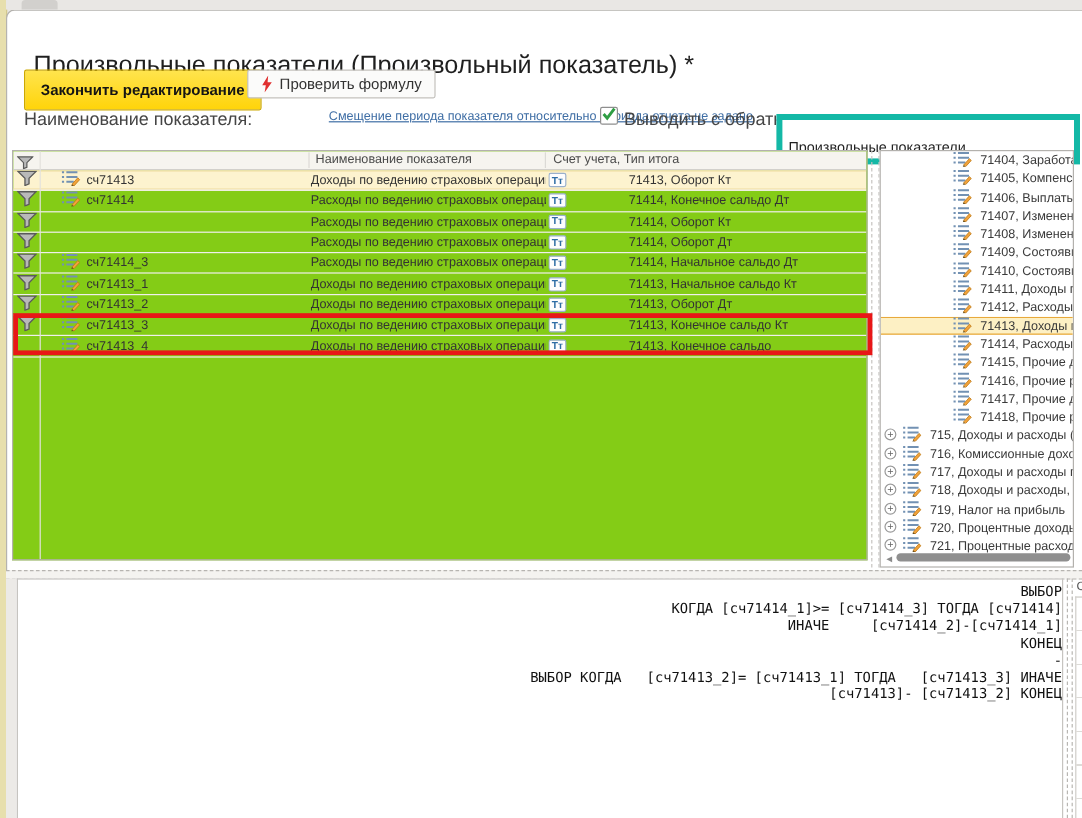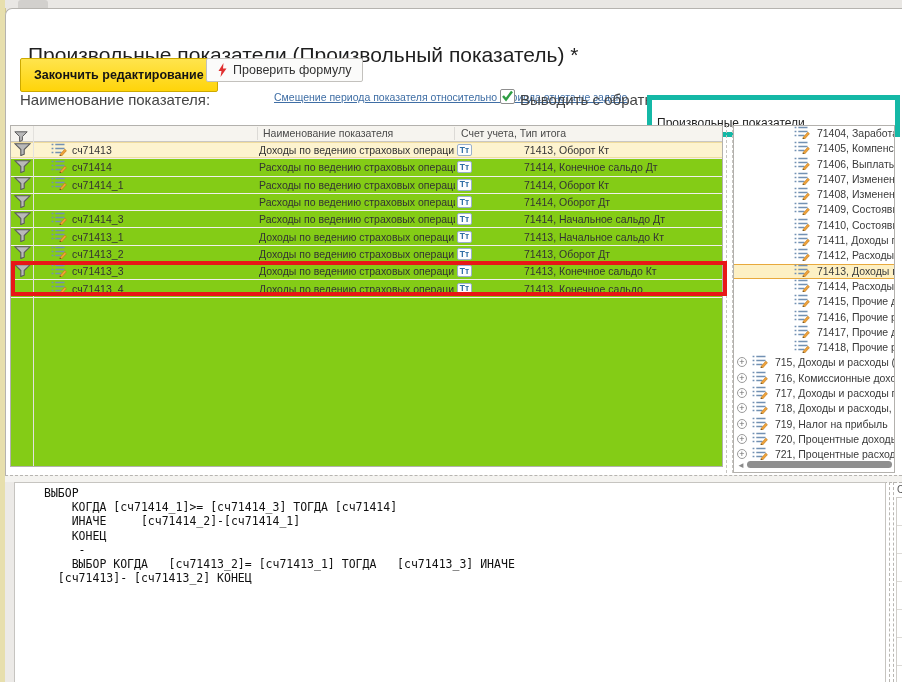--- a/index.html
+++ b/index.html
@@ -46,21 +46,21 @@
   .titem .ticon{display:inline-block;vertical-align:-2px;margin-right:4px;}
   .titem.lvl1{padding-left:60px;}
   .titem.lvl0{padding-left:18px;}
   .titem .plus{position:absolute;left:3px;top:2px;width:10px;height:10px;box-sizing:border-box;border:1px solid #9a9a9a;border-radius:50%;color:#666;font-size:9px;line-height:8px;text-align:center;background:#fff;}
   .titem.selected{background:#fdf0c4;box-shadow:inset 0 1px 0 #e8a93c, inset 0 -1px 0 #e8a93c;}
   .tree-hscroll{position:absolute;left:0;right:0;bottom:2px;height:10px;}
   .tree-hscroll .arrow{position:absolute;left:3px;top:1px;font-size:8px;color:#8a8a8a;}
   .tree-hscroll .thumb{position:absolute;left:13px;right:2px;top:1px;height:7px;background:#8f8f8f;border-radius:4px;}
   
   .formula-gutter{position:absolute;left:5px;top:482px;width:9px;bottom:0;background:#eceae7;}
-  .formula-panel{position:absolute;left:14px;top:482px;width:872px;bottom:0;box-sizing:border-box;border:1px solid #c6c4c0;border-bottom:none;background:#fff;overflow:hidden;}
+  .formula-panel{position:absolute;left:14px;top:482px;width:872px;bottom:0;box-sizing:border-box;border:1px solid #c6c4c0;border-bottom:none;background:#fff;overflow:hidden;text-align:right;}
   .formula-panel pre{margin:0;padding:3px 0 0 29px;font-family:"DejaVu Sans Mono","Liberation Mono",monospace;font-size:11.5px;line-height:14.2px;color:#111;white-space:pre;}
   
   .vdash1{position:absolute;left:889px;top:482px;bottom:0;width:0;border-left:1px dashed #b8b6b2;}
   .vdash2{position:absolute;left:893px;top:482px;bottom:0;width:0;border-left:1px dashed #b8b6b2;}
   .cut-label{position:absolute;left:897px;top:484px;font-size:10px;color:#555;}
   .cut-box{position:absolute;left:896px;top:497px;width:6px;bottom:0;border:1px solid #cfcdc9;border-right:none;border-bottom:none;background:repeating-linear-gradient(180deg,#ffffff 0 27px,#dddbd7 27px 28px);}
 </style>
 </head>
 <body>
 
@@ -153,166 +153,154 @@
             <span class="account-text">71414, Конечное сальдо Дт</span>
           </span>
   </div>
 
   <div class="trow">
     <span class="cell-filter">
             <span class="funnel"><svg width="17" height="13" viewBox="0 0 17 13">
                 <path d="M1 .8 H16 L10.2 6.6 V11.2 L6.8 12.6 V6.6 Z" fill="#b9b9b9" stroke="#5a5a5a" stroke-width="1.1"></path>
               </svg></span>
           </span>
+    <span class="cell-name">Расходы по ведению страховых операций по ст…</span>
+    <span class="cell-account">
+            <span class="tticon">Тт</span>
+            <span class="account-text">71414, Оборот Кт</span>
+          </span>
+  </div>
+
+  <div class="trow">
+    <span class="cell-filter">
+            <span class="funnel"><svg width="17" height="13" viewBox="0 0 17 13">
+                <path d="M1 .8 H16 L10.2 6.6 V11.2 L6.8 12.6 V6.6 Z" fill="#b9b9b9" stroke="#5a5a5a" stroke-width="1.1"></path>
+              </svg></span>
+          </span>
+    <span class="cell-name">Расходы по ведению страховых операций по ст…</span>
+    <span class="cell-account">
+            <span class="tticon">Тт</span>
+            <span class="account-text">71414, Оборот Дт</span>
+          </span>
+  </div>
+
+  <div class="trow">
+    <span class="cell-filter">
+            <span class="funnel"><svg width="17" height="13" viewBox="0 0 17 13">
+                <path d="M1 .8 H16 L10.2 6.6 V11.2 L6.8 12.6 V6.6 Z" fill="#b9b9b9" stroke="#5a5a5a" stroke-width="1.1"></path>
+              </svg></span>
+          </span>
     <span class="cell-code">
             <span class="ic"><svg width="16" height="13" viewBox="0 0 16 13">
                 <g stroke="#7291b3" stroke-width="1.7">
                   <path d="M.6 1.5 H2.4 M4.3 1.5 H13.5" fill="none"></path>
                   <path d="M.6 5.5 H2.4 M4.3 5.5 H13.5" fill="none"></path>
                   <path d="M.6 9.5 H2.4 M4.3 9.5 H10.5" fill="none"></path>
                 </g>
                 <polygon points="9,11.6 13.8,6.2 15.4,7.7 10.6,13" fill="#f2a33c" stroke="#c07c18" stroke-width=".7"></polygon>
                 <polygon points="9,11.6 10.6,13 8.2,13.4" fill="#6b4f1d"></polygon>
               </svg></span>
-            <span class="code-text">сч71414_1</span>
+            <span class="code-text">сч71414_3</span>
           </span>
     <span class="cell-name">Расходы по ведению страховых операций по ст…</span>
     <span class="cell-account">
             <span class="tticon">Тт</span>
-            <span class="account-text">71414, Оборот Кт</span>
-          </span>
-  </div>
-
-  <div class="trow">
-    <span class="cell-filter">
-            <span class="funnel"><svg width="17" height="13" viewBox="0 0 17 13">
-                <path d="M1 .8 H16 L10.2 6.6 V11.2 L6.8 12.6 V6.6 Z" fill="#b9b9b9" stroke="#5a5a5a" stroke-width="1.1"></path>
-              </svg></span>
-          </span>
-    <span class="cell-name">Расходы по ведению страховых операций по ст…</span>
-    <span class="cell-account">
-            <span class="tticon">Тт</span>
-            <span class="account-text">71414, Оборот Дт</span>
+            <span class="account-text">71414, Начальное сальдо Дт</span>
           </span>
   </div>
 
   <div class="trow">
     <span class="cell-filter">
             <span class="funnel"><svg width="17" height="13" viewBox="0 0 17 13">
                 <path d="M1 .8 H16 L10.2 6.6 V11.2 L6.8 12.6 V6.6 Z" fill="#b9b9b9" stroke="#5a5a5a" stroke-width="1.1"></path>
               </svg></span>
           </span>
     <span class="cell-code">
             <span class="ic"><svg width="16" height="13" viewBox="0 0 16 13">
                 <g stroke="#7291b3" stroke-width="1.7">
                   <path d="M.6 1.5 H2.4 M4.3 1.5 H13.5" fill="none"></path>
                   <path d="M.6 5.5 H2.4 M4.3 5.5 H13.5" fill="none"></path>
                   <path d="M.6 9.5 H2.4 M4.3 9.5 H10.5" fill="none"></path>
                 </g>
                 <polygon points="9,11.6 13.8,6.2 15.4,7.7 10.6,13" fill="#f2a33c" stroke="#c07c18" stroke-width=".7"></polygon>
                 <polygon points="9,11.6 10.6,13 8.2,13.4" fill="#6b4f1d"></polygon>
               </svg></span>
-            <span class="code-text">сч71414_3</span>
-          </span>
-    <span class="cell-name">Расходы по ведению страховых операций по ст…</span>
-    <span class="cell-account">
-            <span class="tticon">Тт</span>
-            <span class="account-text">71414, Начальное сальдо Дт</span>
+            <span class="code-text">сч71413_1</span>
+          </span>
+    <span class="cell-name">Доходы по ведению страховых операций по стр…</span>
+    <span class="cell-account">
+            <span class="tticon">Тт</span>
+            <span class="account-text">71413, Начальное сальдо Кт</span>
           </span>
   </div>
 
   <div class="trow">
     <span class="cell-filter">
             <span class="funnel"><svg width="17" height="13" viewBox="0 0 17 13">
                 <path d="M1 .8 H16 L10.2 6.6 V11.2 L6.8 12.6 V6.6 Z" fill="#b9b9b9" stroke="#5a5a5a" stroke-width="1.1"></path>
               </svg></span>
           </span>
     <span class="cell-code">
             <span class="ic"><svg width="16" height="13" viewBox="0 0 16 13">
                 <g stroke="#7291b3" stroke-width="1.7">
                   <path d="M.6 1.5 H2.4 M4.3 1.5 H13.5" fill="none"></path>
                   <path d="M.6 5.5 H2.4 M4.3 5.5 H13.5" fill="none"></path>
                   <path d="M.6 9.5 H2.4 M4.3 9.5 H10.5" fill="none"></path>
                 </g>
                 <polygon points="9,11.6 13.8,6.2 15.4,7.7 10.6,13" fill="#f2a33c" stroke="#c07c18" stroke-width=".7"></polygon>
                 <polygon points="9,11.6 10.6,13 8.2,13.4" fill="#6b4f1d"></polygon>
               </svg></span>
-            <span class="code-text">сч71413_1</span>
+            <span class="code-text">сч71413_2</span>
           </span>
     <span class="cell-name">Доходы по ведению страховых операций по стр…</span>
     <span class="cell-account">
             <span class="tticon">Тт</span>
-            <span class="account-text">71413, Начальное сальдо Кт</span>
+            <span class="account-text">71413, Оборот Дт</span>
           </span>
   </div>
 
   <div class="trow">
     <span class="cell-filter">
             <span class="funnel"><svg width="17" height="13" viewBox="0 0 17 13">
                 <path d="M1 .8 H16 L10.2 6.6 V11.2 L6.8 12.6 V6.6 Z" fill="#b9b9b9" stroke="#5a5a5a" stroke-width="1.1"></path>
               </svg></span>
           </span>
     <span class="cell-code">
             <span class="ic"><svg width="16" height="13" viewBox="0 0 16 13">
                 <g stroke="#7291b3" stroke-width="1.7">
                   <path d="M.6 1.5 H2.4 M4.3 1.5 H13.5" fill="none"></path>
                   <path d="M.6 5.5 H2.4 M4.3 5.5 H13.5" fill="none"></path>
                   <path d="M.6 9.5 H2.4 M4.3 9.5 H10.5" fill="none"></path>
                 </g>
                 <polygon points="9,11.6 13.8,6.2 15.4,7.7 10.6,13" fill="#f2a33c" stroke="#c07c18" stroke-width=".7"></polygon>
                 <polygon points="9,11.6 10.6,13 8.2,13.4" fill="#6b4f1d"></polygon>
               </svg></span>
-            <span class="code-text">сч71413_2</span>
+            <span class="code-text">сч71413_3</span>
           </span>
     <span class="cell-name">Доходы по ведению страховых операций по стр…</span>
     <span class="cell-account">
             <span class="tticon">Тт</span>
-            <span class="account-text">71413, Оборот Дт</span>
-          </span>
-  </div>
-
-  <div class="trow">
-    <span class="cell-filter">
-            <span class="funnel"><svg width="17" height="13" viewBox="0 0 17 13">
-                <path d="M1 .8 H16 L10.2 6.6 V11.2 L6.8 12.6 V6.6 Z" fill="#b9b9b9" stroke="#5a5a5a" stroke-width="1.1"></path>
-              </svg></span>
+            <span class="account-text">71413, Конечное сальдо Кт</span>
+          </span>
+  </div>
+
+  <div class="trow">
+    <span class="cell-filter">
+            <span class="funnel"></span>
           </span>
     <span class="cell-code">
             <span class="ic"><svg width="16" height="13" viewBox="0 0 16 13">
                 <g stroke="#7291b3" stroke-width="1.7">
                   <path d="M.6 1.5 H2.4 M4.3 1.5 H13.5" fill="none"></path>
                   <path d="M.6 5.5 H2.4 M4.3 5.5 H13.5" fill="none"></path>
                   <path d="M.6 9.5 H2.4 M4.3 9.5 H10.5" fill="none"></path>
                 </g>
                 <polygon points="9,11.6 13.8,6.2 15.4,7.7 10.6,13" fill="#f2a33c" stroke="#c07c18" stroke-width=".7"></polygon>
                 <polygon points="9,11.6 10.6,13 8.2,13.4" fill="#6b4f1d"></polygon>
               </svg></span>
-            <span class="code-text">сч71413_3</span>
-          </span>
-    <span class="cell-name">Доходы по ведению страховых операций по стр…</span>
-    <span class="cell-account">
-            <span class="tticon">Тт</span>
-            <span class="account-text">71413, Конечное сальдо Кт</span>
-          </span>
-  </div>
-
-  <div class="trow">
-    <span class="cell-filter">
-            <span class="funnel"></span>
-          </span>
-    <span class="cell-code">
-            <span class="ic"><svg width="16" height="13" viewBox="0 0 16 13">
-                <g stroke="#7291b3" stroke-width="1.7">
-                  <path d="M.6 1.5 H2.4 M4.3 1.5 H13.5" fill="none"></path>
-                  <path d="M.6 5.5 H2.4 M4.3 5.5 H13.5" fill="none"></path>
-                  <path d="M.6 9.5 H2.4 M4.3 9.5 H10.5" fill="none"></path>
-                </g>
-                <polygon points="9,11.6 13.8,6.2 15.4,7.7 10.6,13" fill="#f2a33c" stroke="#c07c18" stroke-width=".7"></polygon>
-                <polygon points="9,11.6 10.6,13 8.2,13.4" fill="#6b4f1d"></polygon>
-              </svg></span>
             <span class="code-text">сч71413_4</span>
           </span>
     <span class="cell-name">Доходы по ведению страховых операций по стр…</span>
     <span class="cell-account">
             <span class="tticon">Тт</span>
             <span class="account-text">71413, Конечное сальдо</span>
           </span>
   </div>
 </div>
     <div class="filtercol-line"></div>

